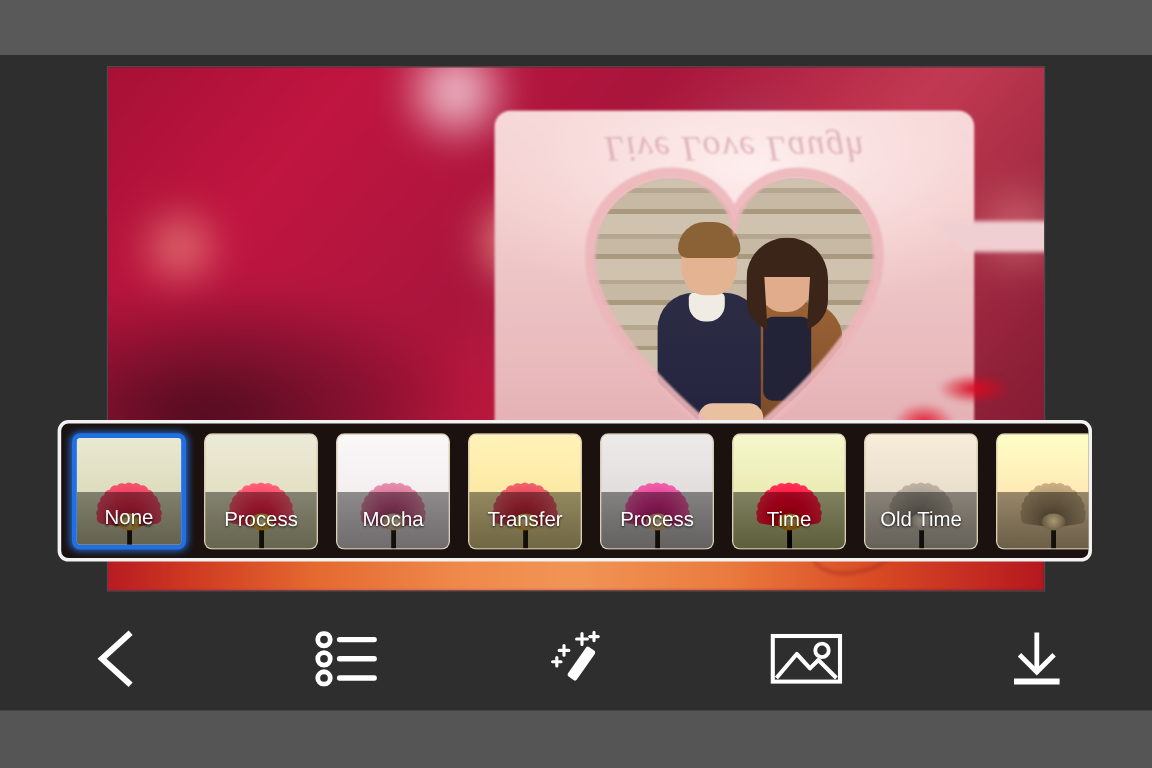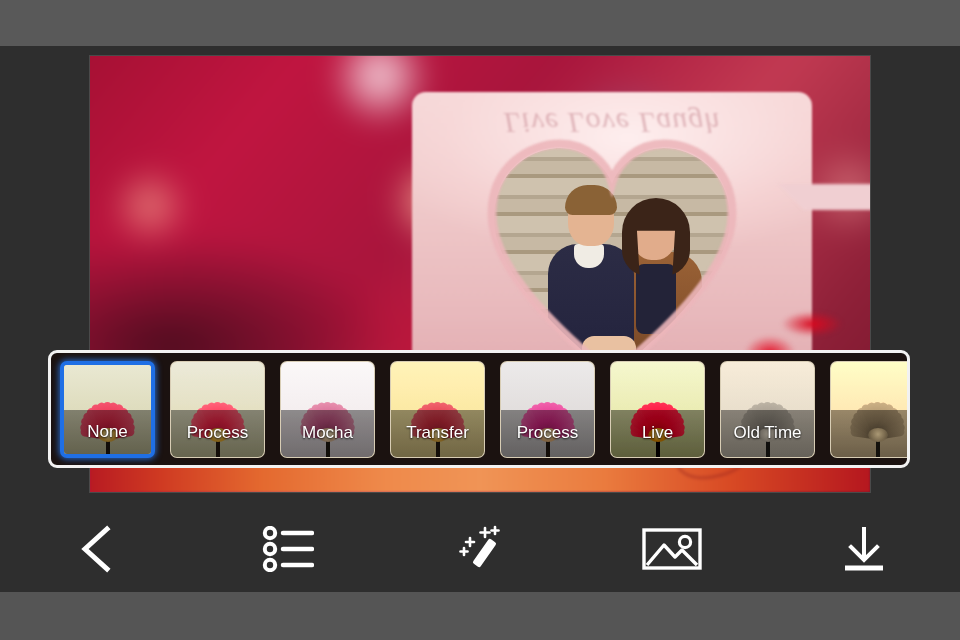--- a/index.html
+++ b/index.html
@@ -519,21 +519,21 @@
               <div class="petal" style="background: linear-gradient(rgb(244, 69, 95) 0%, rgb(231, 29, 63) 55%, rgb(187, 15, 47) 100%); transform: rotate(23.3deg); height: 33.3476px;"></div>
               <div class="petal" style="background: linear-gradient(rgb(244, 69, 95) 0%, rgb(231, 29, 63) 55%, rgb(187, 15, 47) 100%); transform: rotate(35deg); height: 32.5532px;"></div>
               <div class="petal" style="background: linear-gradient(rgb(244, 69, 95) 0%, rgb(231, 29, 63) 55%, rgb(187, 15, 47) 100%); transform: rotate(46.7deg); height: 31.4865px;"></div>
               <div class="petal" style="background: linear-gradient(rgb(244, 69, 95) 0%, rgb(231, 29, 63) 55%, rgb(187, 15, 47) 100%); transform: rotate(58.4deg); height: 30.1919px;"></div>
               <div class="petal" style="background: linear-gradient(rgb(244, 69, 95) 0%, rgb(231, 29, 63) 55%, rgb(187, 15, 47) 100%); transform: rotate(70.1deg); height: 28.723px;"></div>
               <div class="petal" style="background: linear-gradient(rgb(244, 69, 95) 0%, rgb(231, 29, 63) 55%, rgb(187, 15, 47) 100%); transform: rotate(81.8deg); height: 27.141px;"></div>
               <div class="core" style="background: radial-gradient(circle at 50% 45%, rgb(255, 246, 200) 0%, rgb(237, 165, 43) 55%, rgba(0, 0, 0, 0.18) 110%);"></div>
             </div>
             <div class="reflection"></div>
           </div>
-          <div class="thumb-label">Live</div>
+          <div class="thumb-label">Time</div>
         </div>
         <div class="thumb">
           <div class="thumb-img" style="filter: grayscale(0.85) sepia(0.3);">
             <div class="flower-bg" style="background: linear-gradient(rgb(232, 221, 210) 0%, rgb(221, 208, 196) 52%, rgb(195, 181, 169) 100%);"></div>
             <div class="stem"></div>
             <div class="petals">
               <div class="petal" style="background: linear-gradient(rgb(183, 167, 157) 0%, rgb(155, 138, 128) 55%, rgb(117, 103, 96) 100%); transform: rotate(-82deg); height: 27.1134px;"></div>
               <div class="petal" style="background: linear-gradient(rgb(183, 167, 157) 0%, rgb(155, 138, 128) 55%, rgb(117, 103, 96) 100%); transform: rotate(-70.3deg); height: 28.6968px;"></div>
               <div class="petal" style="background: linear-gradient(rgb(183, 167, 157) 0%, rgb(155, 138, 128) 55%, rgb(117, 103, 96) 100%); transform: rotate(-58.6deg); height: 30.1681px;"></div>
               <div class="petal" style="background: linear-gradient(rgb(183, 167, 157) 0%, rgb(155, 138, 128) 55%, rgb(117, 103, 96) 100%); transform: rotate(-46.9deg); height: 31.4662px;"></div>

